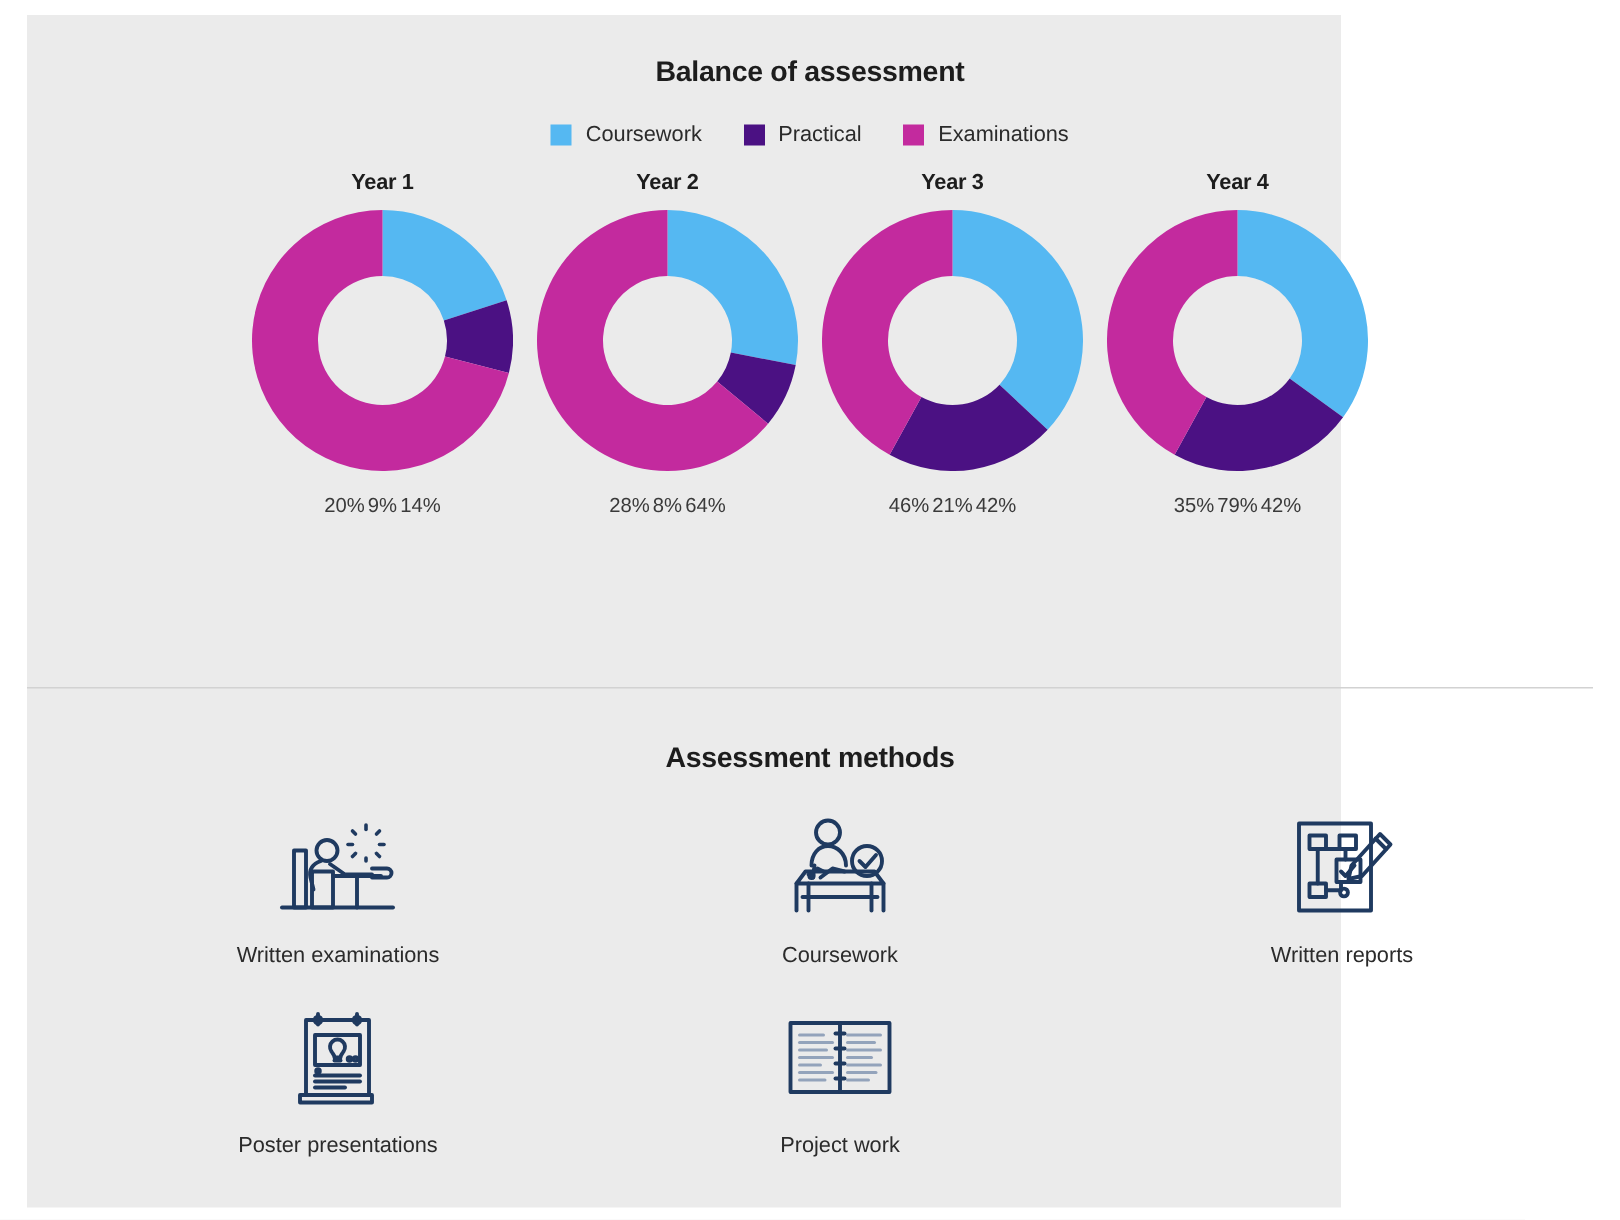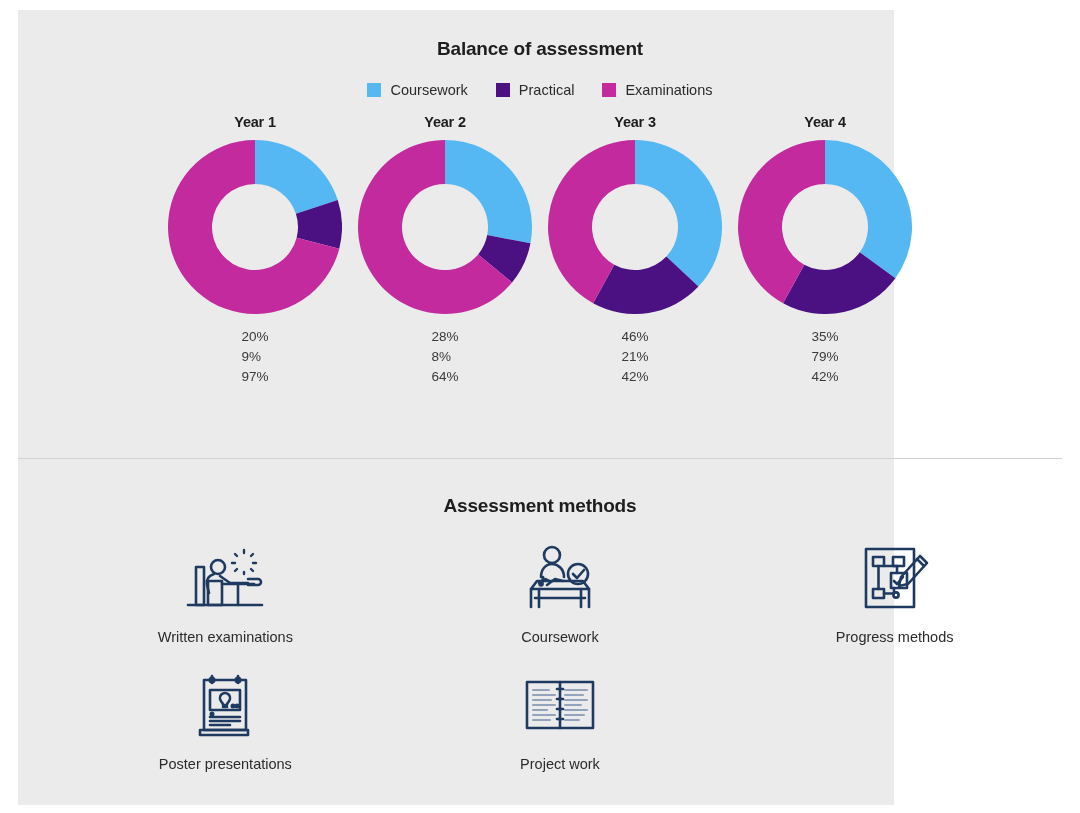--- a/index.html
+++ b/index.html
@@ -91,21 +91,20 @@
     position: relative;
     width: 174px;
     height: 174px;
   }
 
   .donut-svg { display: block; }
 
   .donut-values {
     margin-top: 14px;
     display: flex;
-    flex-direction: column;
     align-items: flex-start;
     gap: 2px;
   }
 
   .donut-value {
     font-size: 13.5px;
     color: #3a3a3a;
     line-height: 18px;
   }
 
@@ -193,21 +192,21 @@
           <div class="donut-wrap">
             <svg class="donut-svg" width="174" height="174" viewBox="0 0 174 174">
               <path d="M 87 0 A 87 87 0 0 1 169.74191691767834 60.115521489379574 L 127.8954302006916 73.71226924187727 A 43 43 0 0 0 87 44 Z" fill="#55b8f2"></path>
               <path d="M 169.74191691767834 60.115521489379574 A 87 87 0 0 1 171.2667350181909 108.63602018334238 L 128.64907592853115 97.69366514808875 A 43 43 0 0 0 127.8954302006916 73.71226924187727 Z" fill="#4b1183"></path>
               <path d="M 171.2667350181909 108.63602018334238 A 87 87 0 1 1 86.99999999999999 0 L 86.99999999999999 44 A 43 43 0 1 0 128.64907592853115 97.69366514808875 Z" fill="#c32a9e"></path>
             </svg>
           </div>
           <div class="donut-values">
             <div class="donut-value">20%</div>
             <div class="donut-value">9%</div>
-            <div class="donut-value">97%</div>
+            <div class="donut-value">14%</div>
           </div>
         </div>
         <div class="donut-cell">
           <div class="donut-year-label">Year 2</div>
           <div class="donut-wrap">
             <svg class="donut-svg" width="174" height="174" viewBox="0 0 174 174">
               <path d="M 87 0 A 87 87 0 0 1 172.45899081339593 103.30217436895806 L 129.23835178133362 95.05739652718617 A 43 43 0 0 0 87 44 Z" fill="#55b8f2"></path>
               <path d="M 172.45899081339593 103.30217436895806 A 87 87 0 0 1 154.03465212149365 142.45588710813604 L 120.13206943935893 114.40923155919367 A 43 43 0 0 0 129.23835178133362 95.05739652718617 Z" fill="#4b1183"></path>
               <path d="M 154.03465212149365 142.45588710813604 A 87 87 0 1 1 86.99999999999999 0 L 86.99999999999999 44 A 43 43 0 1 0 120.13206943935893 114.40923155919367 Z" fill="#c32a9e"></path>
             </svg>
@@ -316,21 +315,21 @@
       <rect x="39" y="30" width="16" height="15"></rect>
       <path d="M45 30 l0 -7 h-13"></path>
       <line x1="26.5" y1="23" x2="26.5" y2="46"></line>
       <path d="M32 50.5 h10 v-5.5"></path>
       <circle cx="44" cy="52" r="2.6"></circle>
       <path d="M42 38 l3 3 6 -7"></path>
       <path d="M49 34 L68 13 l7 7 L56 41 l-9 2 z"></path>
       <line x1="65" y1="16" x2="72" y2="23"></line>
     </svg>
           </div>
-          <div class="method-label">Progress methods</div>
+          <div class="method-label">Written reports</div>
         </div>
         <div class="method-cell">
           <div class="method-icon">
     <svg width="86" height="70" viewBox="0 0 86 70" fill="none" stroke="#1f3a60" stroke-width="2.6" stroke-linecap="round" stroke-linejoin="round">
       <path d="M22 10 h42 v50 h-42 z"></path>
       <line x1="30" y1="6" x2="30" y2="13"></line>
       <line x1="56" y1="6" x2="56" y2="13"></line>
       <circle cx="30" cy="10" r="2.2"></circle>
       <circle cx="56" cy="10" r="2.2"></circle>
       <rect x="28" y="20" width="30" height="20"></rect>

